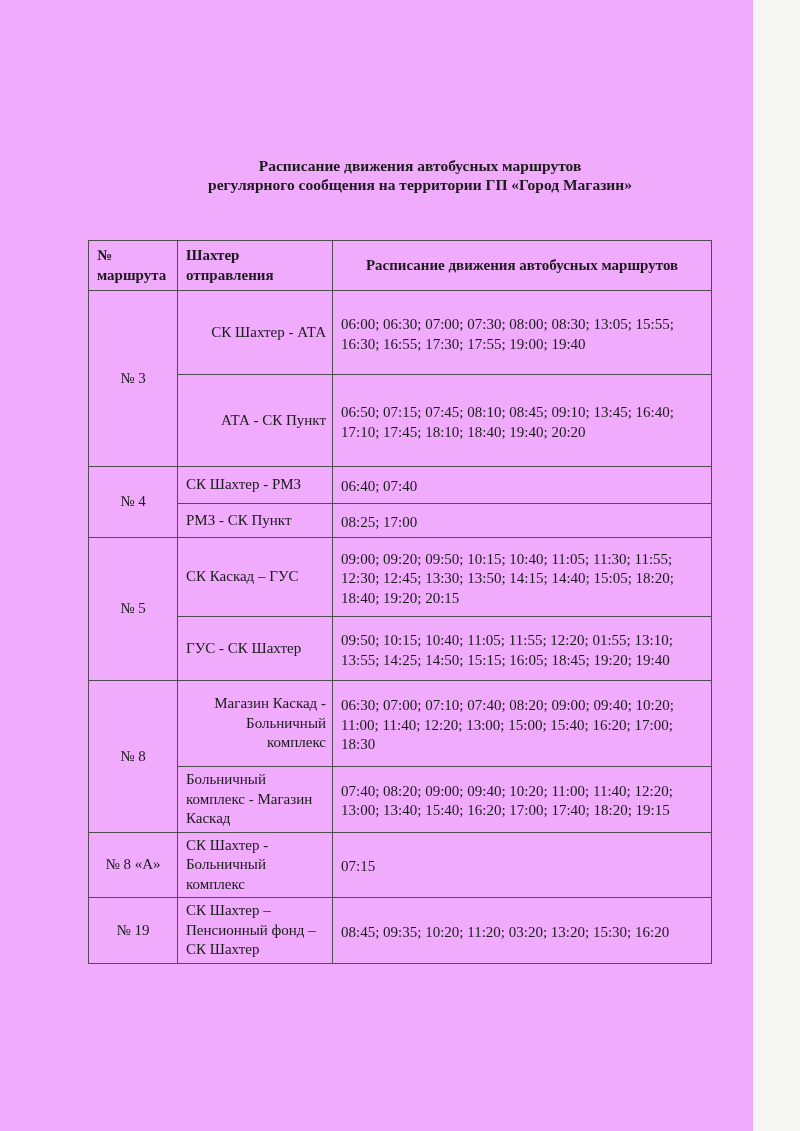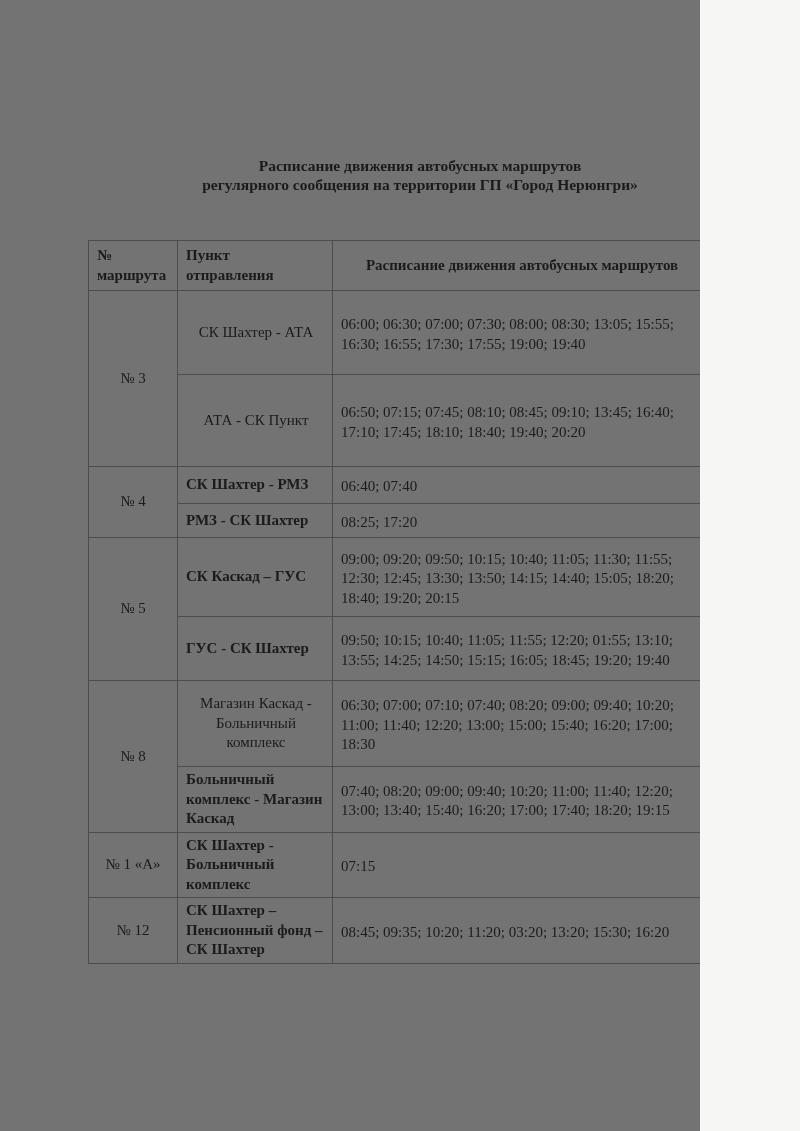--- a/index.html
+++ b/index.html
@@ -2,23 +2,23 @@
 <html lang="ru"><head>
 <meta charset="utf-8">
 <style>
   html, body {
     margin: 0;
     padding: 0;
     background: #f6f6f4;
   }
   .page {
     position: relative;
-    width: 700px;
+    width: 753px;
     height: 1131px;
-    background: #737373;
+    background: #f0abfc;
     overflow: hidden;
     font-family: "Liberation Serif", "DejaVu Serif", serif;
     color: #1b1b1b;
   }
   .doc-title {
     position: absolute;
     top: 156px;
     left: 40px;
     width: 760px;
     text-align: center;
@@ -52,44 +52,44 @@
   }
   .th-times { text-align: center; padding: 2px 6px; }
   .cell-route { text-align: center; padding: 2px 4px; }
   .cell-dep { padding: 3px 6px 3px 8px; }
   .cell-times {
     padding: 8px 5px 4px 8px;
     line-height: 20.5px;
     text-align: left;
   }
   .pre { white-space: pre-line; }
-  .align-center { text-align: center; }
-  .align-left { text-align: left; font-weight: bold; }
+  .align-center { text-align: right; }
+  .align-left { text-align: left; }
 </style>
 </head>
 <body>
 
 <div class="page">
 
   <div class="doc-title">
     <div>Расписание движения автобусных маршрутов</div>
-    <div>регулярного сообщения на территории ГП «Город Нерюнгри»</div>
+    <div>регулярного сообщения на территории ГП «Город Магазин»</div>
   </div>
 
   <table class="schedule">
     <colgroup>
       <col class="c-route">
       <col class="c-dep">
       <col class="c-times">
     </colgroup>
     <thead>
       <tr>
         <th class="th-route pre">№
 маршрута</th>
-        <th class="th-dep pre">Пункт
+        <th class="th-dep pre">Шахтер
 отправления</th>
         <th class="th-times">Расписание движения автобусных маршрутов</th>
       </tr>
     </thead>
     <tbody>
         <tr style="height: 84px;">
           <td class="cell-route" rowspan="2">№ 3</td>
           <td class="cell-dep pre align-center">СК Шахтер - АТА</td>
           <td class="cell-times pre">06:00; 06:30; 07:00; 07:30; 08:00; 08:30; 13:05; 15:55;
 16:30; 16:55; 17:30; 17:55; 19:00; 19:40</td>
@@ -98,22 +98,22 @@
           <td class="cell-dep pre align-center">АТА - СК Пункт</td>
           <td class="cell-times pre">06:50; 07:15; 07:45; 08:10; 08:45; 09:10; 13:45; 16:40;
 17:10; 17:45; 18:10; 18:40; 19:40; 20:20</td>
         </tr>
         <tr style="height: 37px;">
           <td class="cell-route" rowspan="2">№ 4</td>
           <td class="cell-dep pre align-left">СК Шахтер - РМЗ</td>
           <td class="cell-times pre">06:40; 07:40</td>
         </tr>
         <tr style="height: 34px;">
-          <td class="cell-dep pre align-left">РМЗ - СК Шахтер</td>
-          <td class="cell-times pre">08:25; 17:20</td>
+          <td class="cell-dep pre align-left">РМЗ - СК Пункт</td>
+          <td class="cell-times pre">08:25; 17:00</td>
         </tr>
         <tr style="height: 79px;">
           <td class="cell-route" rowspan="2">№ 5</td>
           <td class="cell-dep pre align-left">СК Каскад – ГУС</td>
           <td class="cell-times pre">09:00; 09:20; 09:50; 10:15; 10:40; 11:05; 11:30; 11:55;
 12:30; 12:45; 13:30; 13:50; 14:15; 14:40; 15:05; 18:20;
 18:40; 19:20; 20:15</td>
         </tr>
         <tr style="height: 64px;">
           <td class="cell-dep pre align-left">ГУС - СК Шахтер</td>
@@ -130,28 +130,28 @@
 18:30</td>
         </tr>
         <tr style="height: 62px;">
           <td class="cell-dep pre align-left">Больничный
 комплекс - Магазин
 Каскад</td>
           <td class="cell-times pre">07:40; 08:20; 09:00; 09:40; 10:20; 11:00; 11:40; 12:20;
 13:00; 13:40; 15:40; 16:20; 17:00; 17:40; 18:20; 19:15</td>
         </tr>
         <tr style="height: 58px;">
-          <td class="cell-route" rowspan="1">№ 1 «А»</td>
+          <td class="cell-route" rowspan="1">№ 8 «А»</td>
           <td class="cell-dep pre align-left">СК Шахтер -
 Больничный
 комплекс</td>
           <td class="cell-times pre">07:15</td>
         </tr>
         <tr style="height: 53px;">
-          <td class="cell-route" rowspan="1">№ 12</td>
+          <td class="cell-route" rowspan="1">№ 19</td>
           <td class="cell-dep pre align-left">СК Шахтер –
 Пенсионный фонд –
 СК Шахтер</td>
           <td class="cell-times pre">08:45; 09:35; 10:20; 11:20; 03:20; 13:20; 15:30; 16:20</td>
         </tr>
       </tbody>
   </table>
 
 </div>
 

